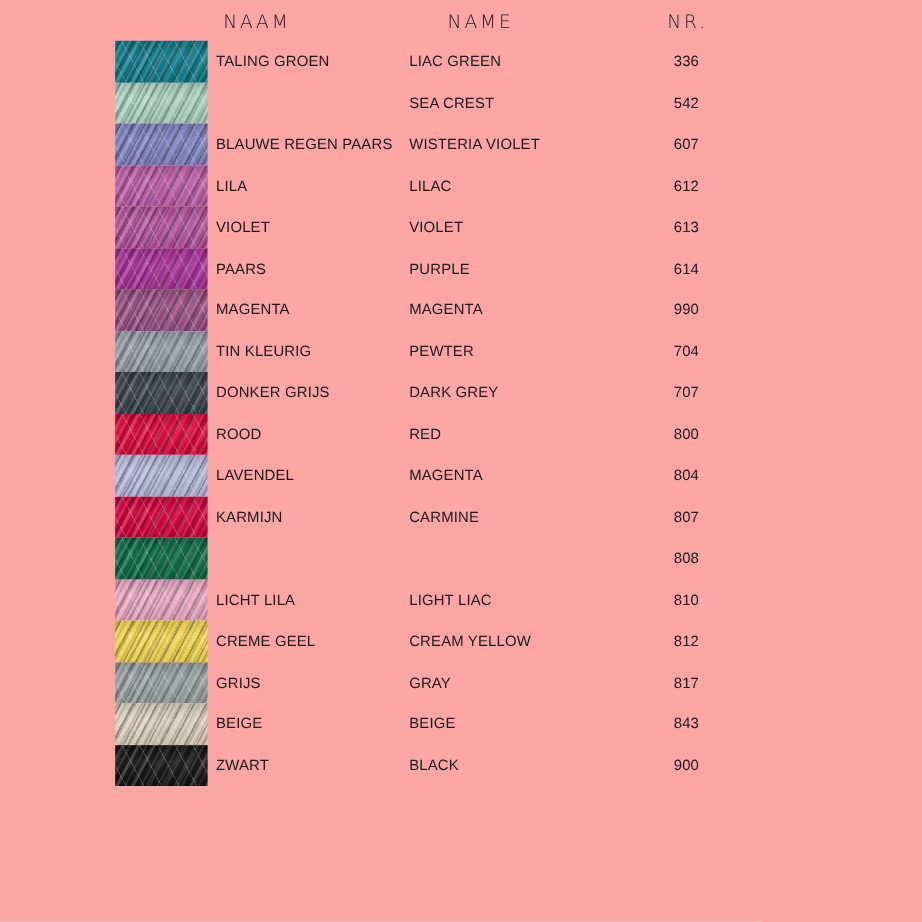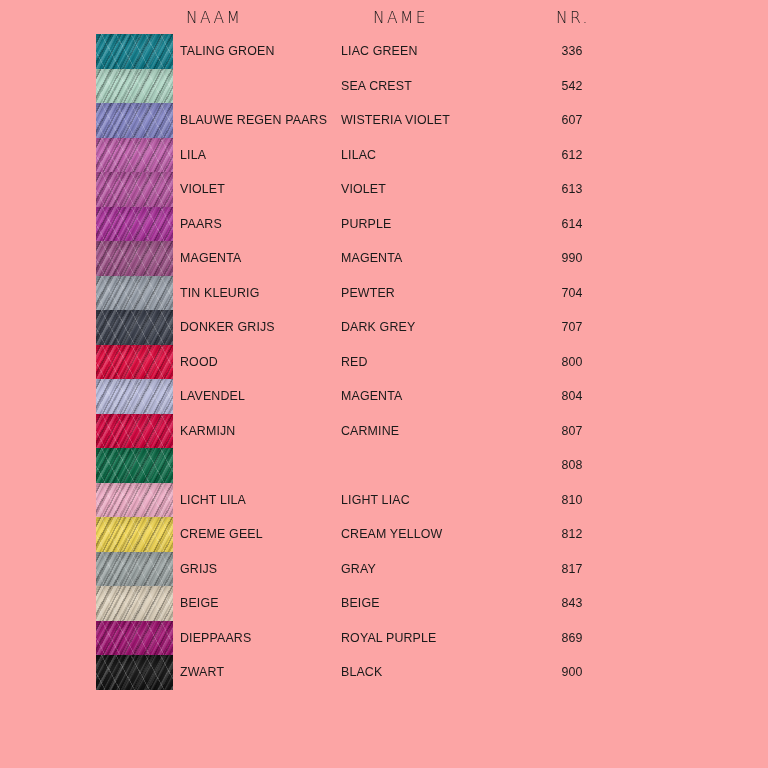--- a/index.html
+++ b/index.html
@@ -313,30 +313,20 @@
         <div class="swatch" style="background-color: rgb(221, 208, 186);">
           <div class="twist"></div>
           <div class="fleck"></div>
           <div class="shade"></div>
         </div>
         <div class="cell cell-nl">BEIGE</div>
         <div class="cell cell-en">BEIGE</div>
         <div class="cell cell-nr">843</div>
       </div>
       <div class="row">
-        <div class="swatch" style="background-color: rgb(160, 16, 112);">
-          <div class="twist"></div>
-          <div class="fleck"></div>
-          <div class="shade"></div>
-        </div>
-        <div class="cell cell-nl">DIEPPAARS</div>
-        <div class="cell cell-en">ROYAL PURPLE</div>
-        <div class="cell cell-nr">869</div>
-      </div>
-      <div class="row">
         <div class="swatch" style="background-color: rgb(18, 18, 18);">
           <div class="twist"></div>
           <div class="fleck"></div>
           <div class="shade"></div>
         </div>
         <div class="cell cell-nl">ZWART</div>
         <div class="cell cell-en">BLACK</div>
         <div class="cell cell-nr">900</div>
       </div>
     </div>

